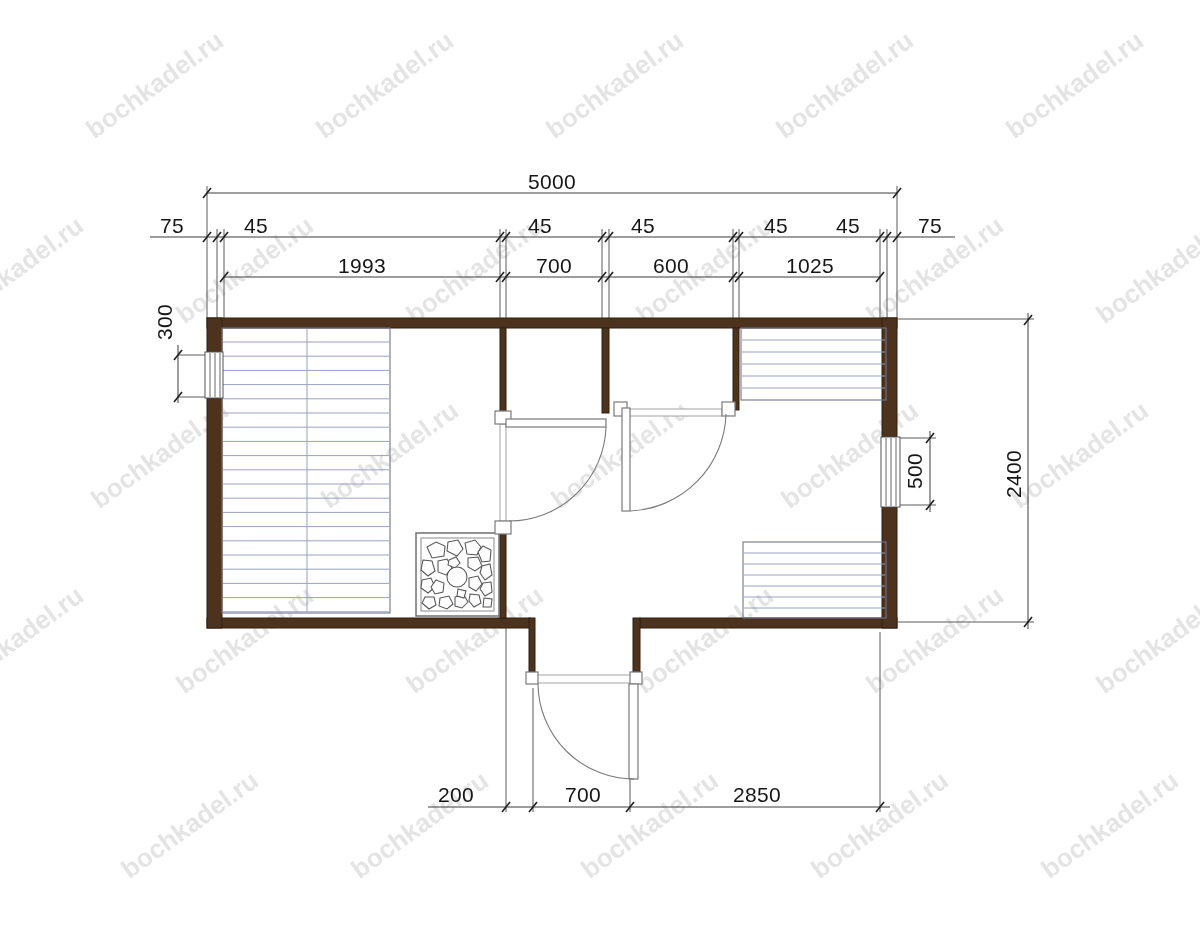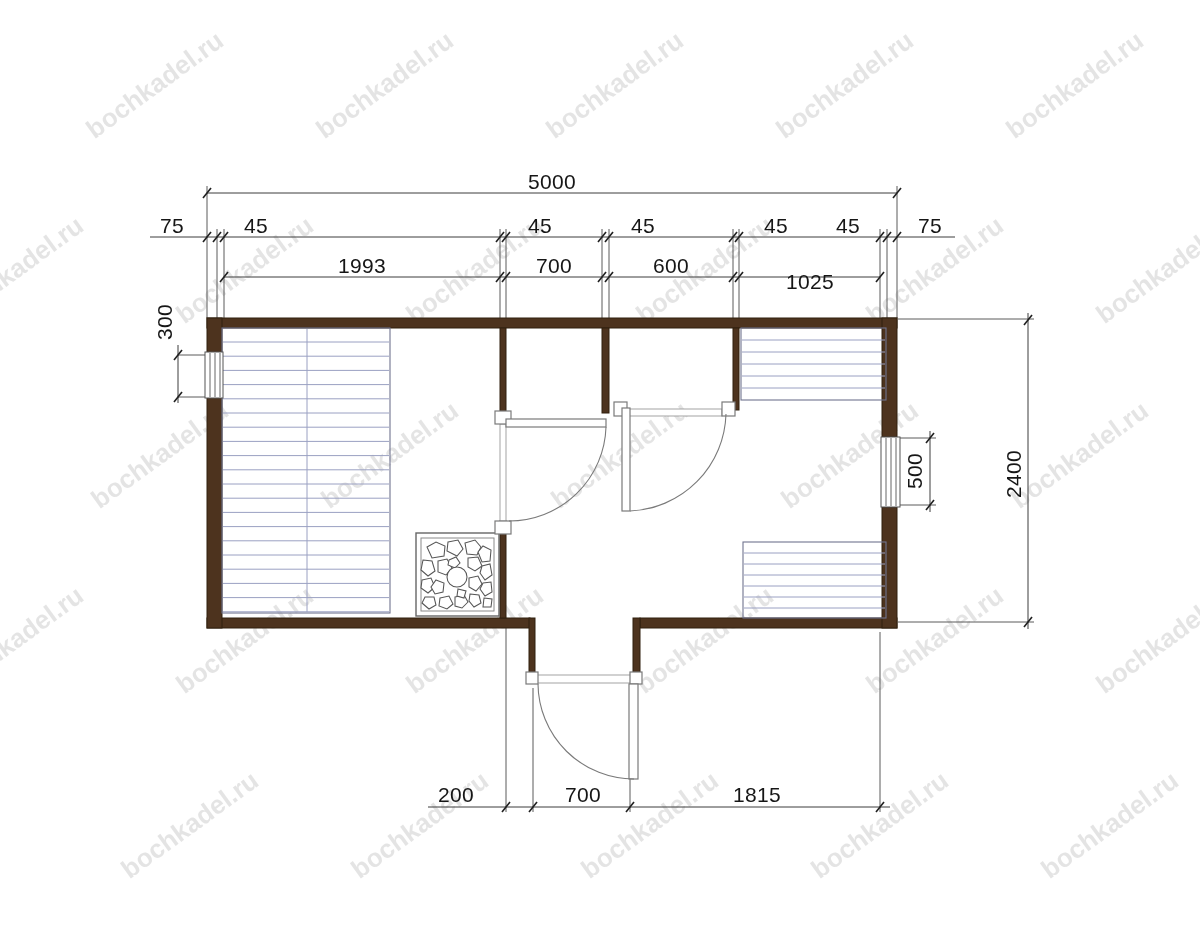--- a/index.html
+++ b/index.html
@@ -264,23 +264,23 @@
     <div class="dim" style="left:256px;top:225px">45</div>
     <div class="dim" style="left:540px;top:225px">45</div>
     <div class="dim" style="left:643px;top:225px">45</div>
     <div class="dim" style="left:776px;top:225px">45</div>
     <div class="dim" style="left:848px;top:225px">45</div>
     <div class="dim" style="left:930px;top:225px">75</div>
 
     <div class="dim" style="left:362px;top:265px">1993</div>
     <div class="dim" style="left:554px;top:265px">700</div>
     <div class="dim" style="left:671px;top:265px">600</div>
-    <div class="dim" style="left:810px;top:281px">1025</div>
+    <div class="dim" style="left:810px;top:265px">1025</div>
 
     <div class="dim" style="left:456px;top:794px">200</div>
     <div class="dim" style="left:583px;top:794px">700</div>
-    <div class="dim" style="left:757px;top:794px">1815</div>
+    <div class="dim" style="left:757px;top:794px">2850</div>
 
     <div class="dim rot" style="left:164px;top:322px">300</div>
     <div class="dim rot" style="left:914px;top:471px">500</div>
     <div class="dim rot" style="left:1013px;top:474px">2400</div>
   </div>
 </div>
 
 </body></html>

